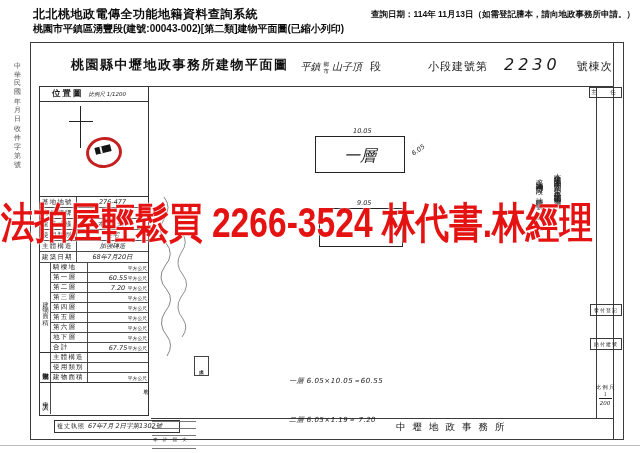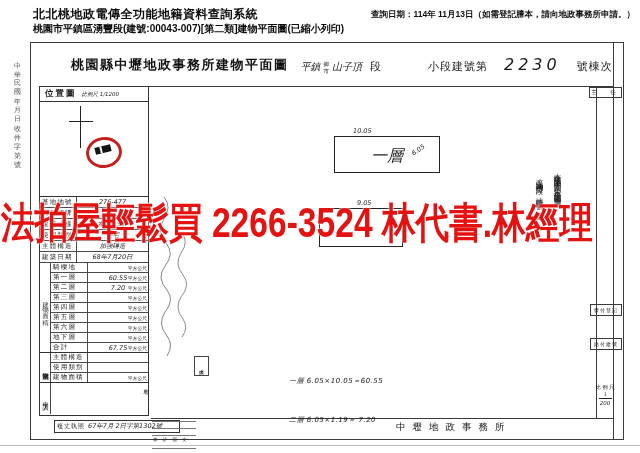--- a/index.html
+++ b/index.html
@@ -20,21 +20,21 @@
   .doctitle{font-size:13px;font-weight:bold;letter-spacing:1.5px;color:#111;}
   .stackunit{display:flex;flex-direction:column;font-size:5.5px;line-height:6.5px;margin:0 3px;color:#222;}
   .seglbl{font-size:11px;letter-spacing:1px;}
   
   .vmargin{left:12px;top:56px;height:300px;writing-mode:vertical-rl;text-orientation:upright;
            font-size:7px;letter-spacing:9px;color:#333;opacity:.85;}
   
   .ltable{position:absolute;left:8px;top:43px;width:110px;height:330px;border:1px solid #333;
           box-sizing:border-box;font-size:6.5px;}
   .loc-head{height:15px;border-bottom:1px solid #333;display:flex;align-items:center;box-sizing:border-box;}
-  .loc-label{font-weight:bold;font-size:8.5px;letter-spacing:2px;margin-left:5px;}
+  .loc-label{font-weight:bold;font-size:8.5px;letter-spacing:2px;margin-left:12px;}
   .loc-scale{font-size:5.5px;margin-left:5px;}
   .mapbox{height:95px;border-bottom:1px solid #333;position:relative;box-sizing:border-box;}
   .row{height:11px;border-bottom:1px solid #4a4a4a;display:flex;align-items:center;position:relative;box-sizing:border-box;}
   .row:last-child{border-bottom:none;}
   .lbl{width:37px;height:100%;border-right:1px solid #4a4a4a;display:flex;align-items:center;
        padding-left:2px;letter-spacing:1.2px;box-sizing:border-box;color:#161616;}
   .val{flex:1;text-align:center;font-size:6.5px;}
   .unit{position:absolute;right:1px;top:2px;font-size:4.8px;color:#222;letter-spacing:0;}
   .group{display:flex;border-bottom:1px solid #333;box-sizing:border-box;}
   .gcol{width:11px;border-right:1px solid #4a4a4a;writing-mode:vertical-rl;text-orientation:upright;
@@ -76,21 +76,21 @@
              text-shadow:0 0 3px rgba(255,255,255,.95),0 0 2px rgba(255,255,255,.9);}
   .footline{left:0;top:445px;width:640px;height:0;border-top:1px solid #bcbcbc;}
 </style>
 </head>
 <body>
 
 <div class="screen">
 
   <div class="abs app-title sans">北北桃地政電傳全功能地籍資料查詢系統</div>
   <div class="abs query-date sans">查詢日期：114年 11月13日（如需登記謄本，請向地政事務所申請。）</div>
-  <div class="abs doc-subtitle sans">桃園市平鎮區湧豐段(建號:00043-007)[第二類]建物平面圖(已縮小列印)</div>
+  <div class="abs doc-subtitle sans">桃園市平鎮區湧豐段(建號:00043-002)[第二類]建物平面圖(已縮小列印)</div>
 
   <div class="abs vmargin">中華民國年月日收件字第號</div>
 
   <div class="doc">
 
     <div class="abs doctitle-row">
       <span class="doctitle">桃園縣中壢地政事務所建物平面圖</span>
       <span class="hand" style="font-size:10px;margin-left:12px;">平鎮</span>
       <span class="stackunit">
         <span>鄉</span>
@@ -230,21 +230,21 @@
     <div class="abs survey">
       <span style="letter-spacing:1px;margin-left:2px;">複丈執照</span>
       <span class="hand" style="font-size:6.5px;margin-left:3px;white-space:pre;">67年7月 2日字第1302號</span>
     </div>
 
     <svg class="abs" style="left:119px;top:150px;" width="46" height="165">
       <path d="M14,4 q8,10 0,22 q-8,12 2,24 q9,11 -1,23 q-9,12 2,24 q8,10 -2,22 q-8,12 2,24 q7,9 0,20" fill="none" stroke="#333" stroke-width="0.8" opacity="0.75"></path>
       <path d="M32,40 q7,9 -1,20 q-7,11 2,22 q8,10 -2,22 q-7,11 2,22 q6,9 -1,18" fill="none" stroke="#333" stroke-width="0.8" opacity="0.7"></path>
     </svg>
 
-    <div class="rect" style="left:303px;top:93px;width:106px;height:37px;">
+    <div class="rect" style="left:284px;top:93px;width:90px;height:37px;">
       <div style="text-align:center;margin-top:9px;" class="hand">一層</div>
     </div>
     <div class="dim hand" style="left:322px;top:84px;">10.05</div>
     <div class="dim hand" style="left:380px;top:103px;transform:rotate(-35deg);">6.05</div>
 
     <div class="rect" style="left:288px;top:165px;width:84px;height:39px;"></div>
     <div class="dim hand" style="left:326px;top:156px;">9.05</div>
 
     <div class="abs calc hand">
       <div>一層 6.05×10.05＝60.55</div>

